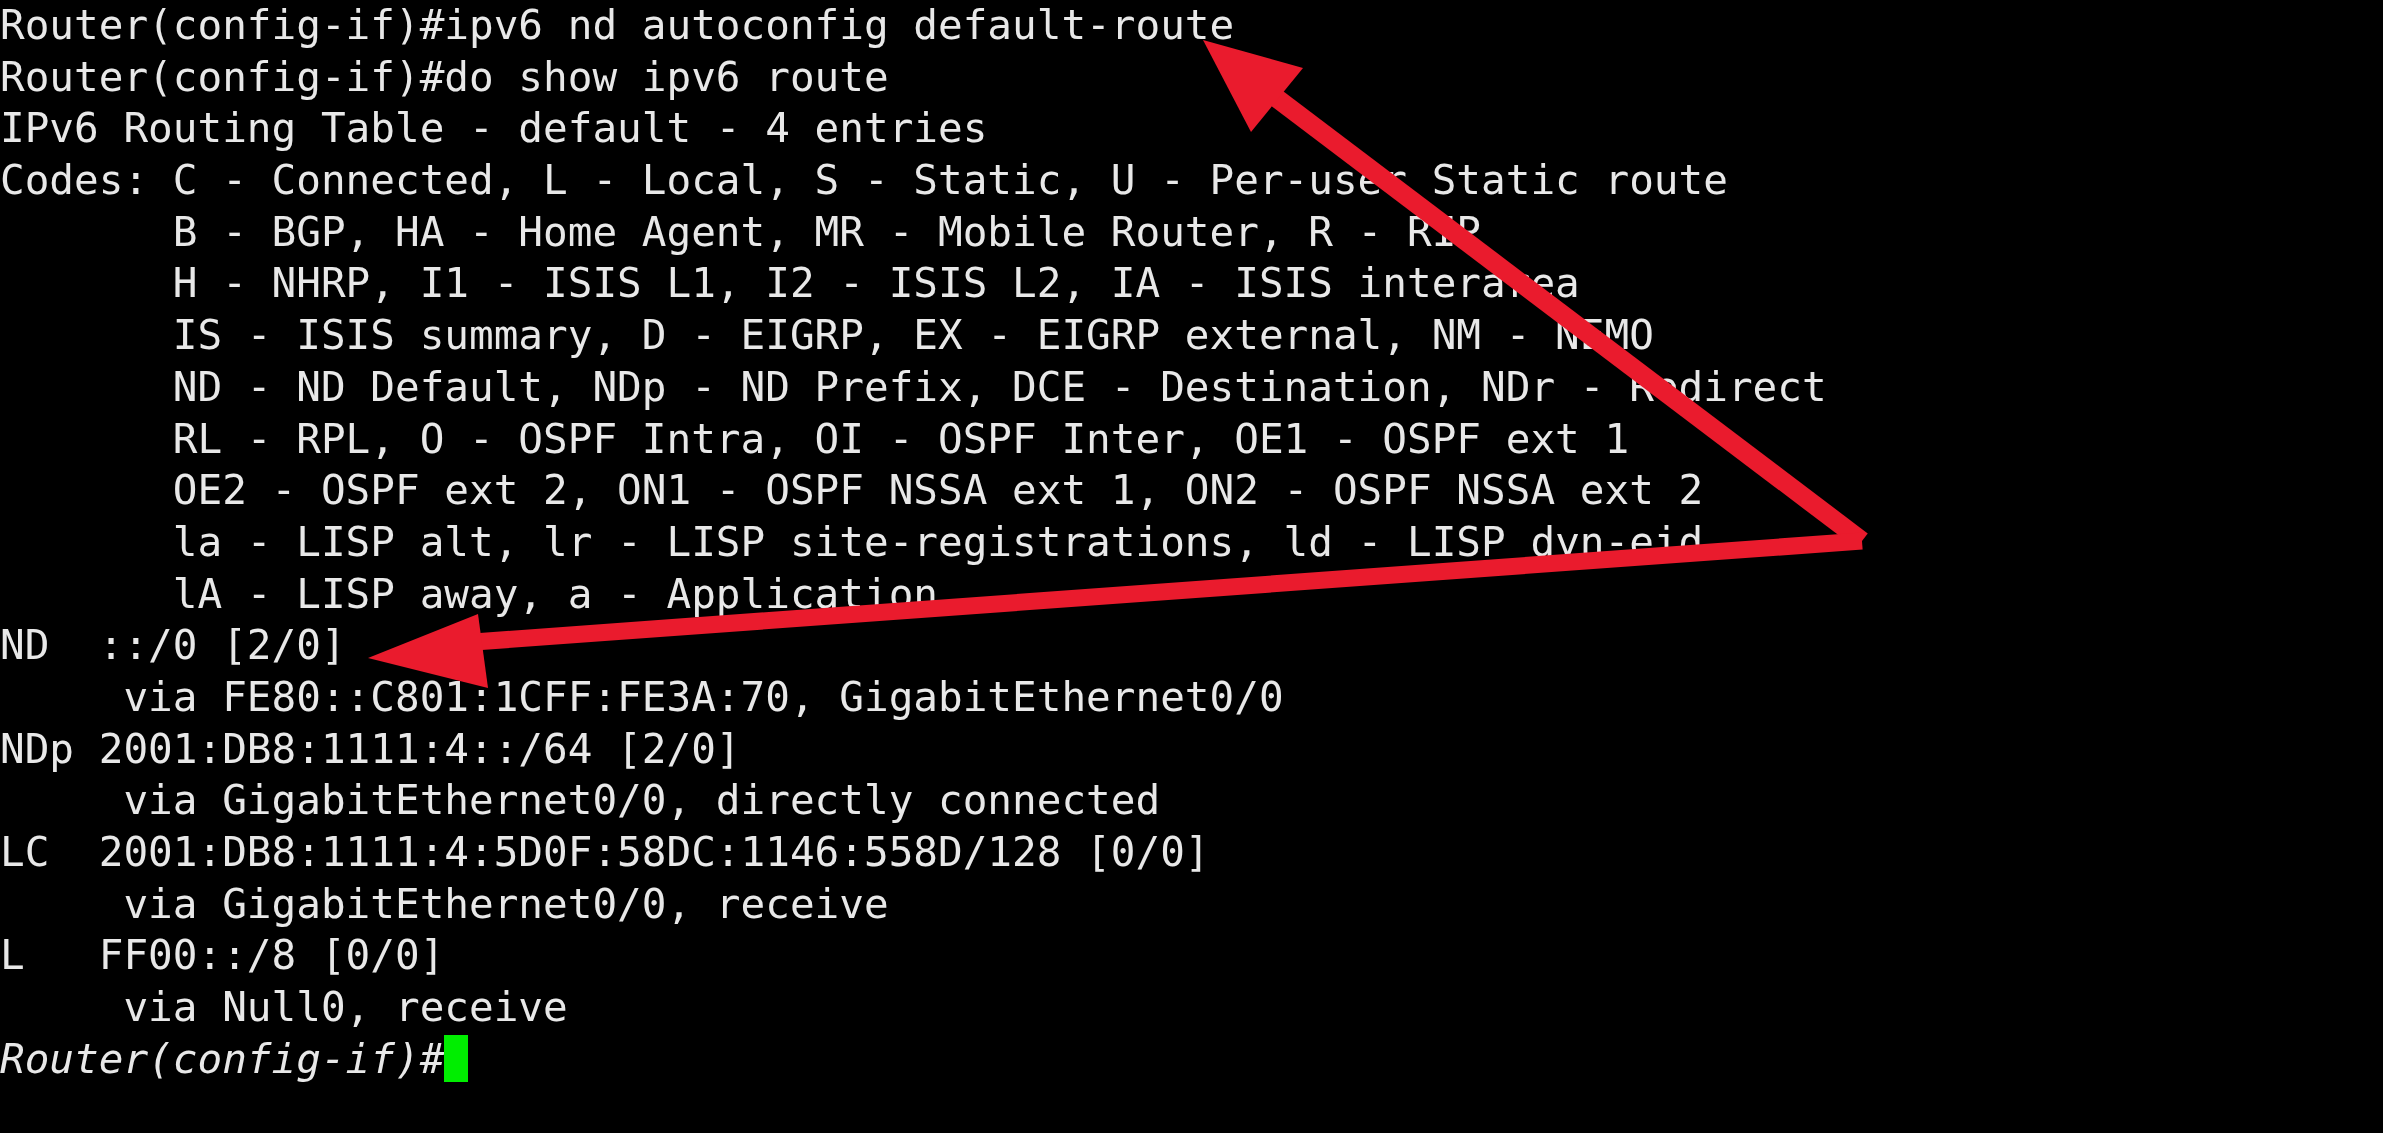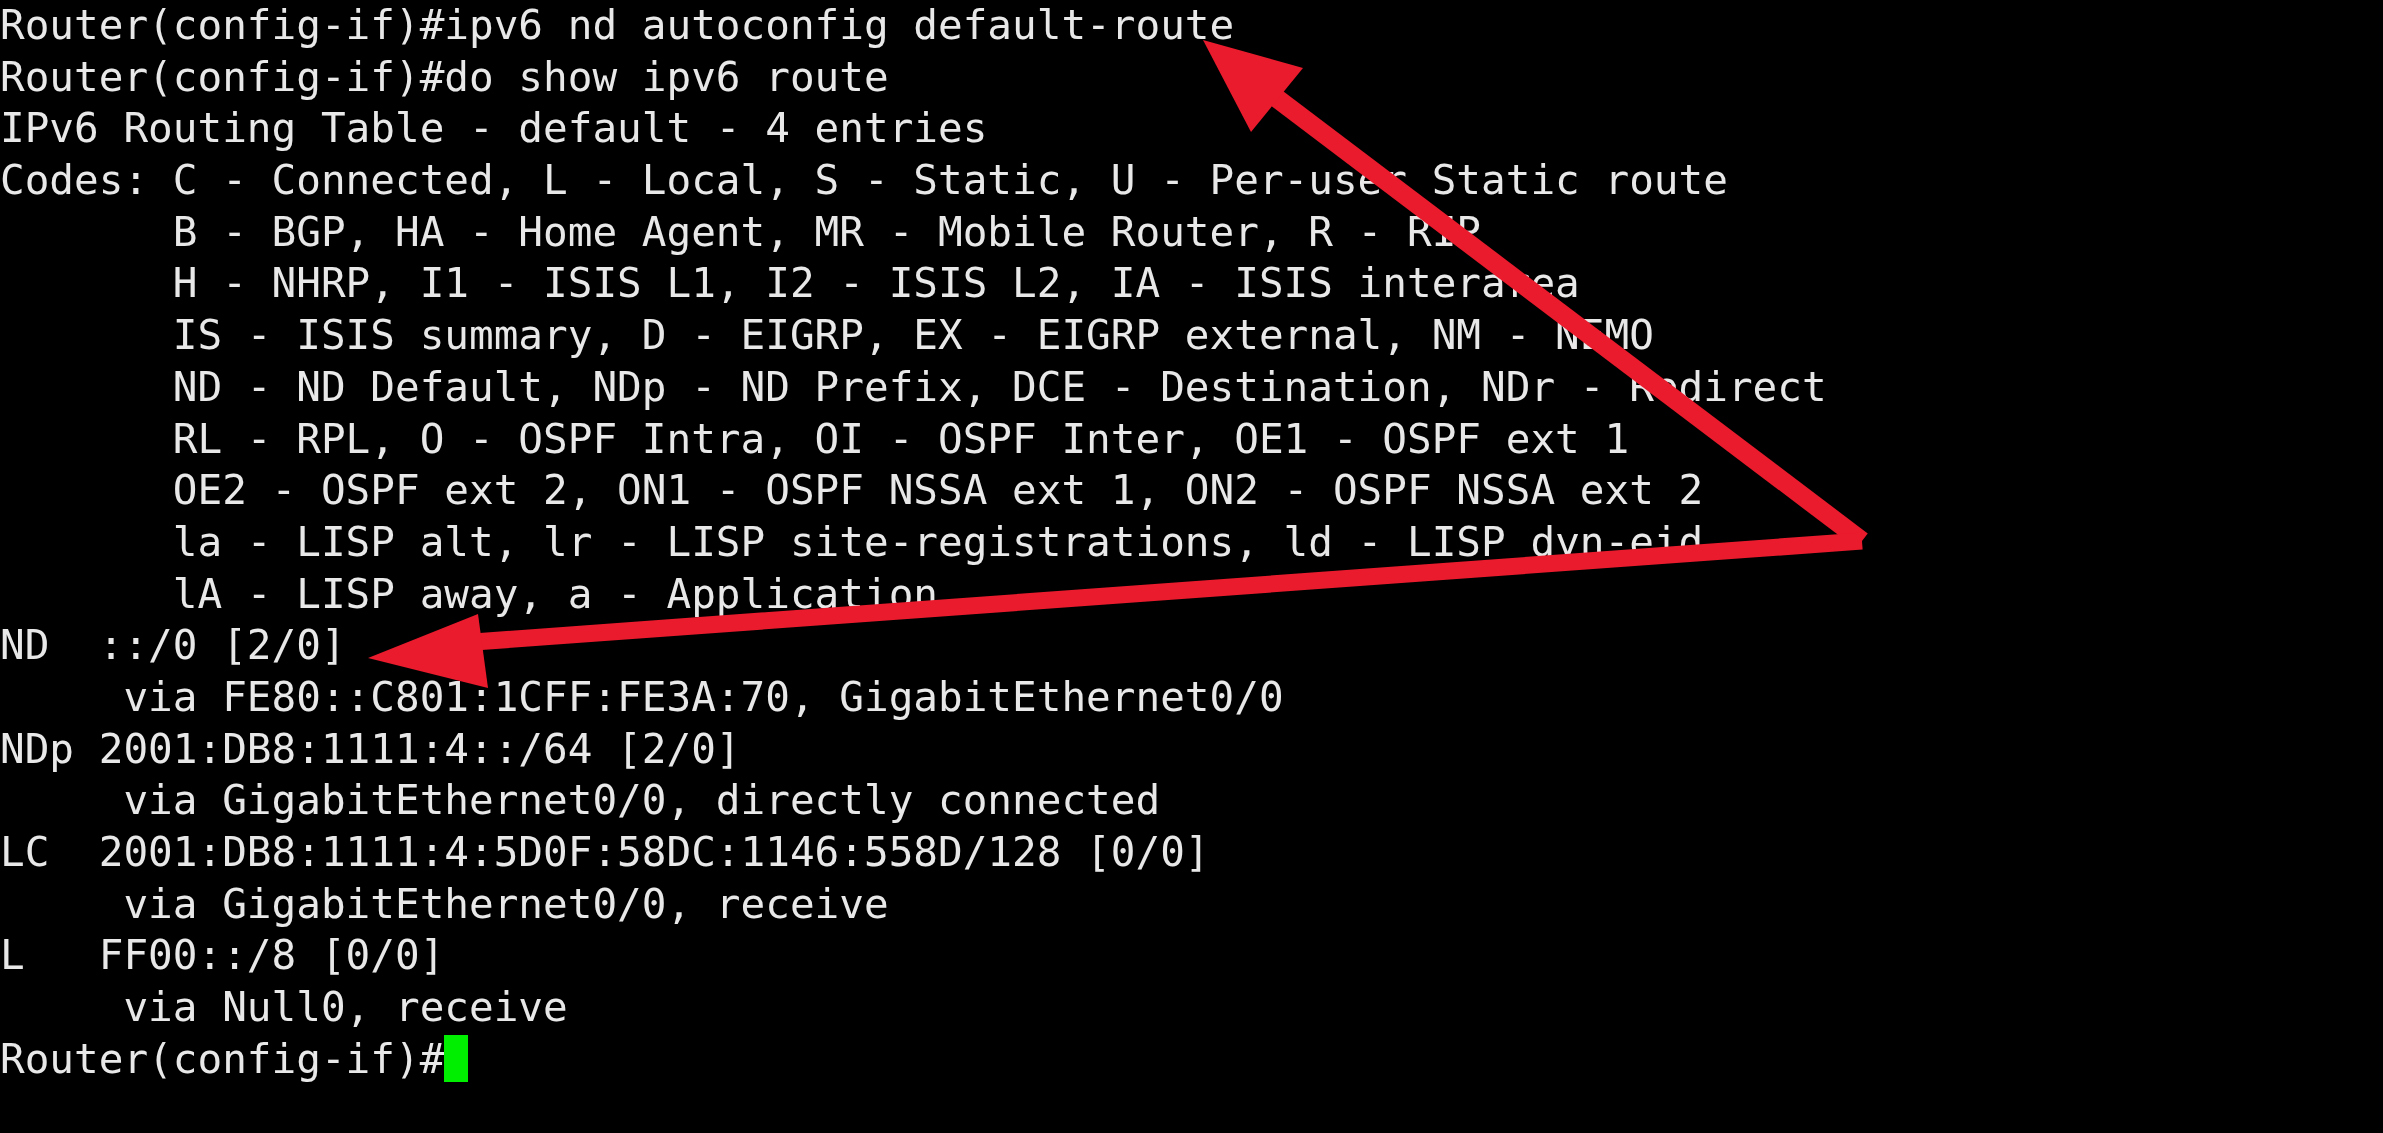--- a/index.html
+++ b/index.html
@@ -37,20 +37,21 @@
     -webkit-font-smoothing: antialiased;
   }
   .term-line {
     display: block;
     height: 51.7px;
     white-space: pre;
     color: #e8e8e8;
   }
   .term-line.prompt-line {
     position: relative;
+    font-style: italic;
   }
   .cursor-block {
     display: inline-block;
     width: 24px;
     height: 47px;
     background: #00ee00;
     vertical-align: -9px;
     margin-left: 0px;
   }
   #annotation-layer {

